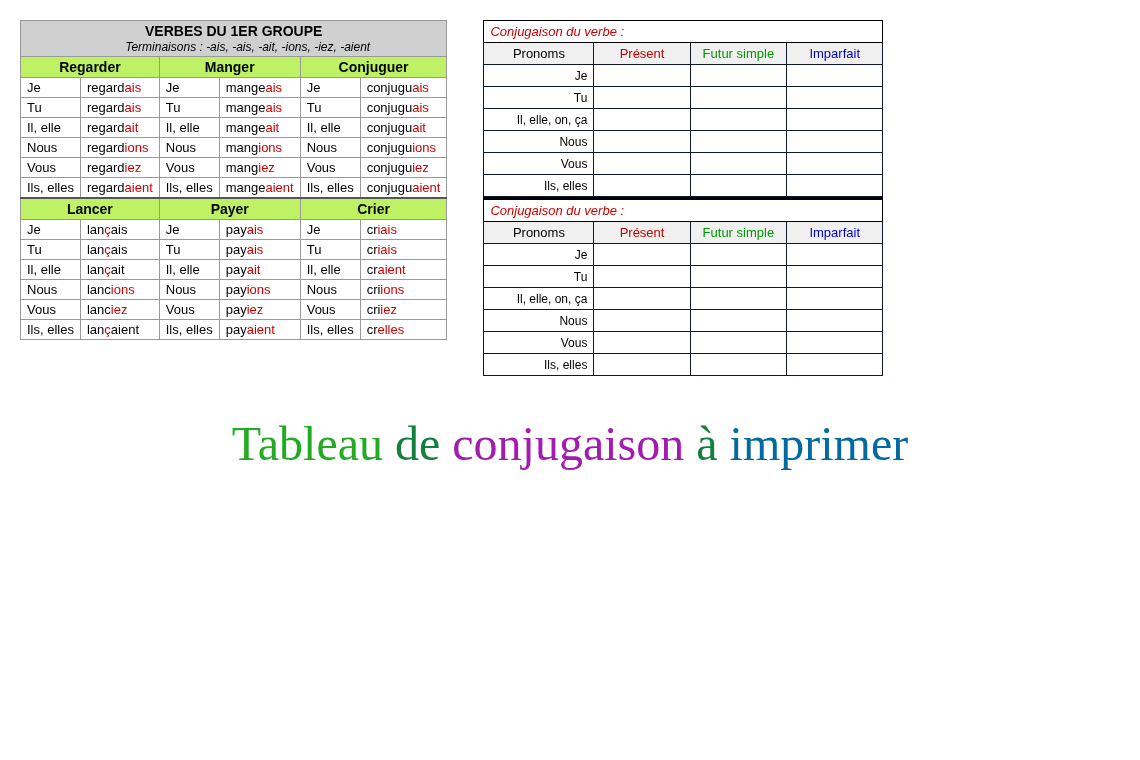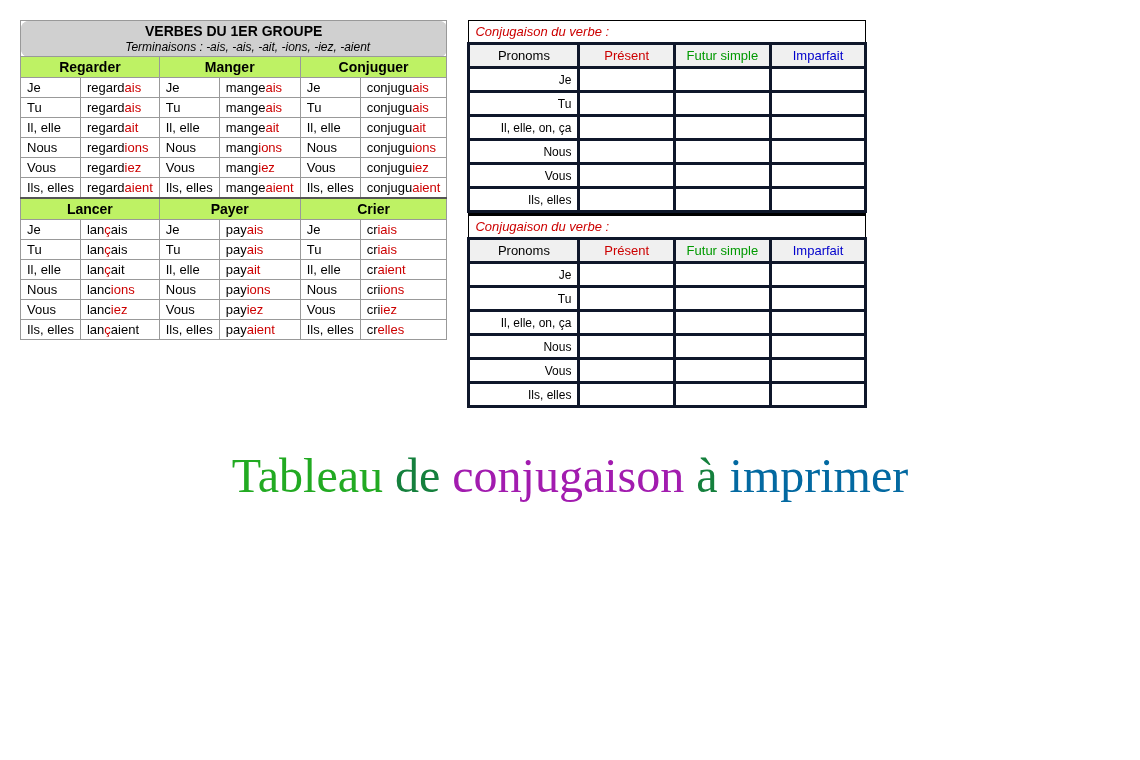--- a/index.html
+++ b/index.html
@@ -29,21 +29,20 @@
     }
 
     .main-table td, .main-table th {
       border: 1px solid #999;
       padding: 2px 6px;
     }
 
     .title-row {
       background: #d0d0d0;
       text-align: center;
-      border-radius: 8px;
     }
 
     .title-text {
       font-weight: bold;
       font-size: 14px;
     }
 
     .terminaisons-text {
       font-style: italic;
       font-size: 12px;
@@ -76,24 +75,25 @@
     }
 
     
     .right-tables {
       flex: 0 0 auto;
     }
 
     .conj-table {
       border-collapse: collapse;
       width: 400px;
+      margin-left: 16px;
     }
 
     .conj-table td, .conj-table th {
-      border: 3px solid #0f172a;
+      border: 1px solid #0f172a;
       padding: 3px 6px;
     }
 
     .conj-title-row td {
       color: #cc0000;
       font-style: italic;
       font-size: 13px;
       border: 1px solid #000;
       padding: 3px 6px;
     }

